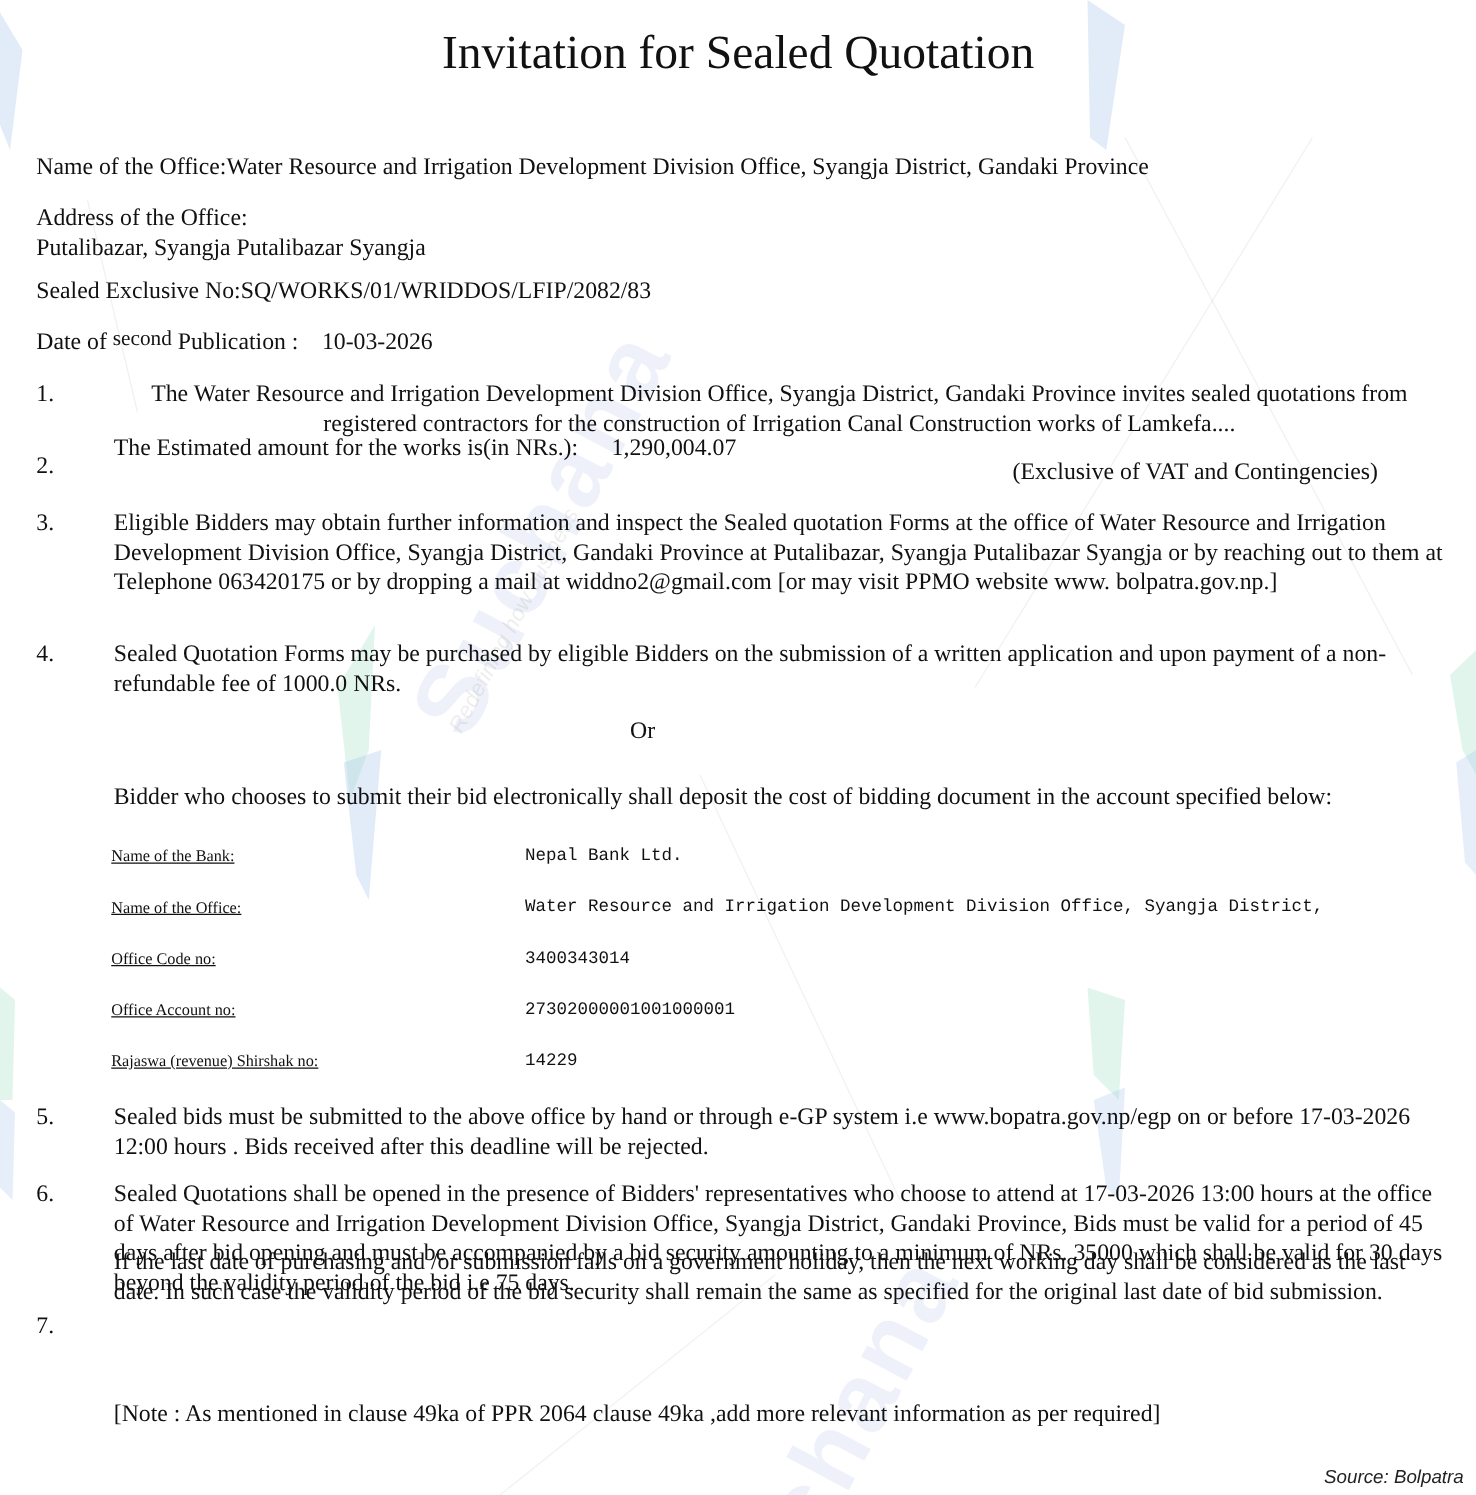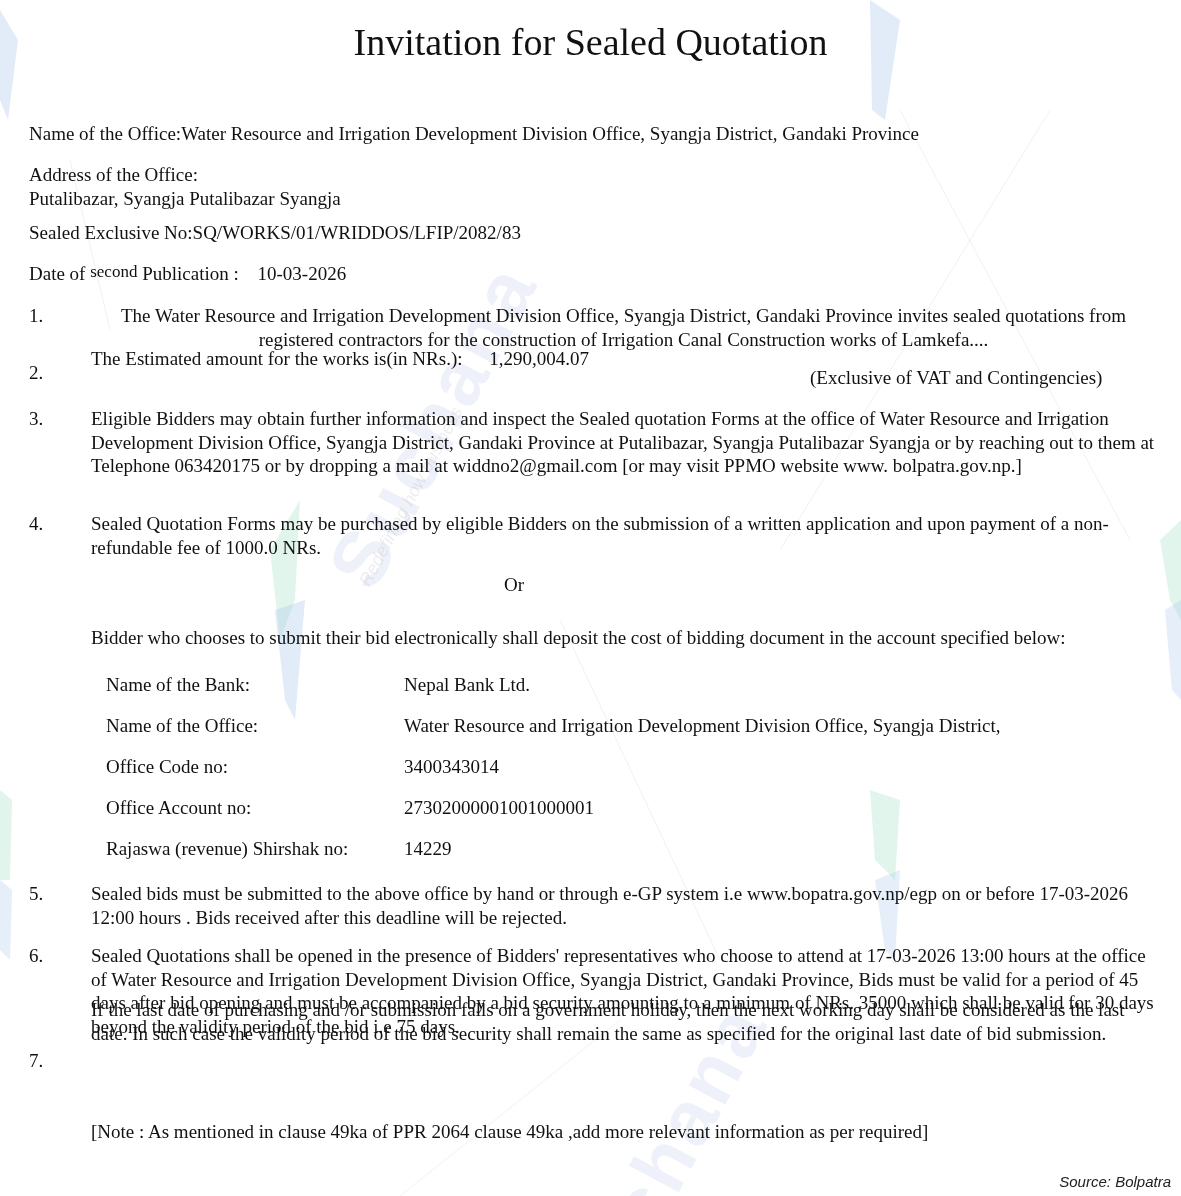--- a/index.html
+++ b/index.html
@@ -55,30 +55,32 @@
   }
   .item-body {
     position: absolute;
     left: 91px;
     width: 1065px;
     font-size: 19px;
     line-height: 23.5px;
   }
   .bank-label {
     position: absolute;
-    left: 106px;
-    font-size: 19px;
+    left: 89px;
+    font-size: 13px;
     line-height: 24px;
+    text-decoration: underline;
   }
   .bank-value {
     position: absolute;
-    left: 404px;
-    font-size: 19px;
+    left: 420px;
+    font-size: 14px;
     line-height: 24px;
     white-space: nowrap;
+    font-family: Liberation Mono, monospace;
   }
   .source {
     position: absolute;
     right: 10px;
     top: 1173px;
     font-family: "Liberation Sans", "DejaVu Sans", sans-serif;
     font-style: italic;
     font-size: 15px;
     color: #222;
   }

